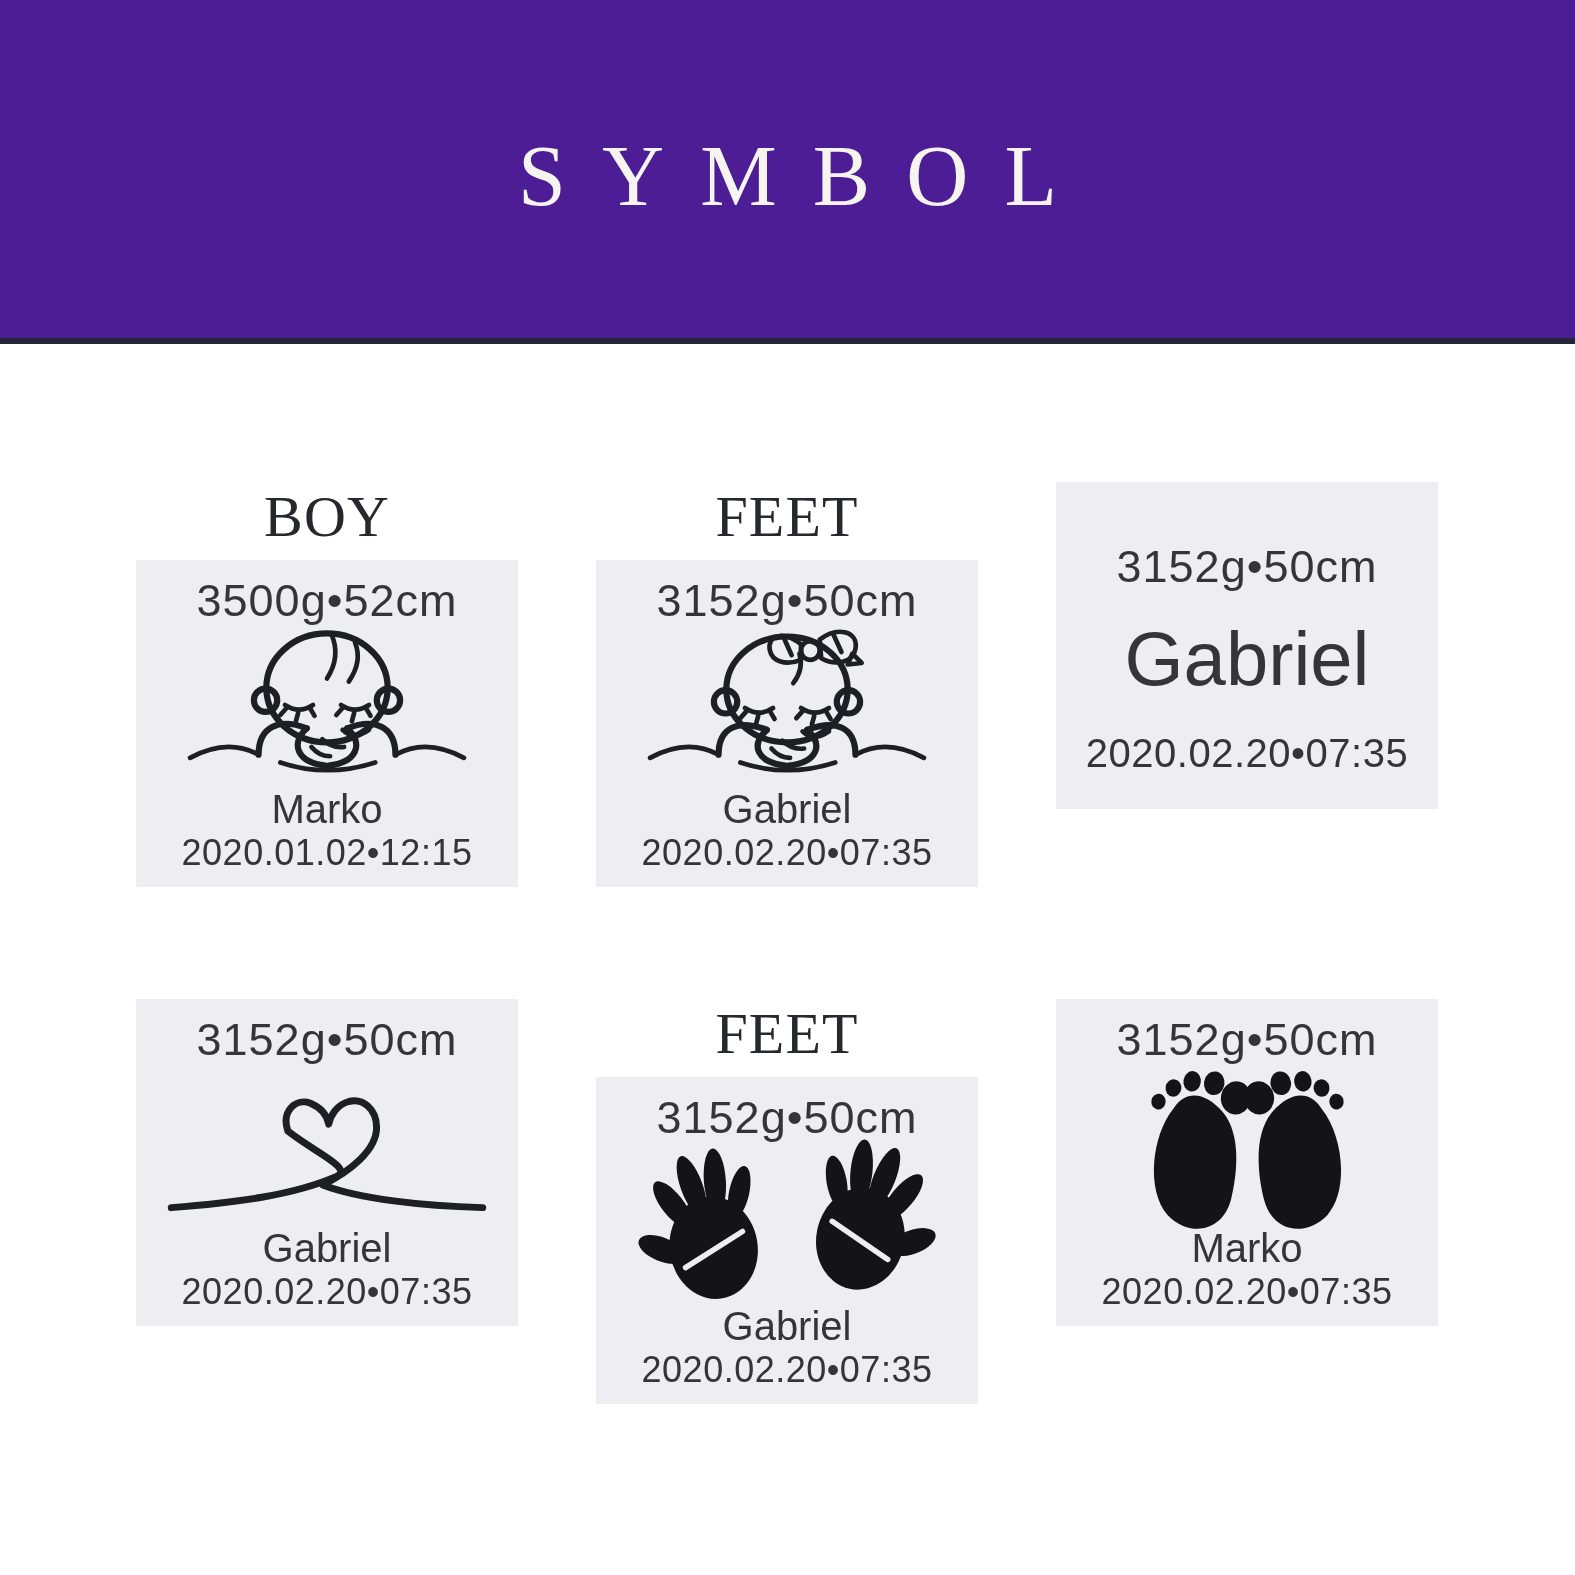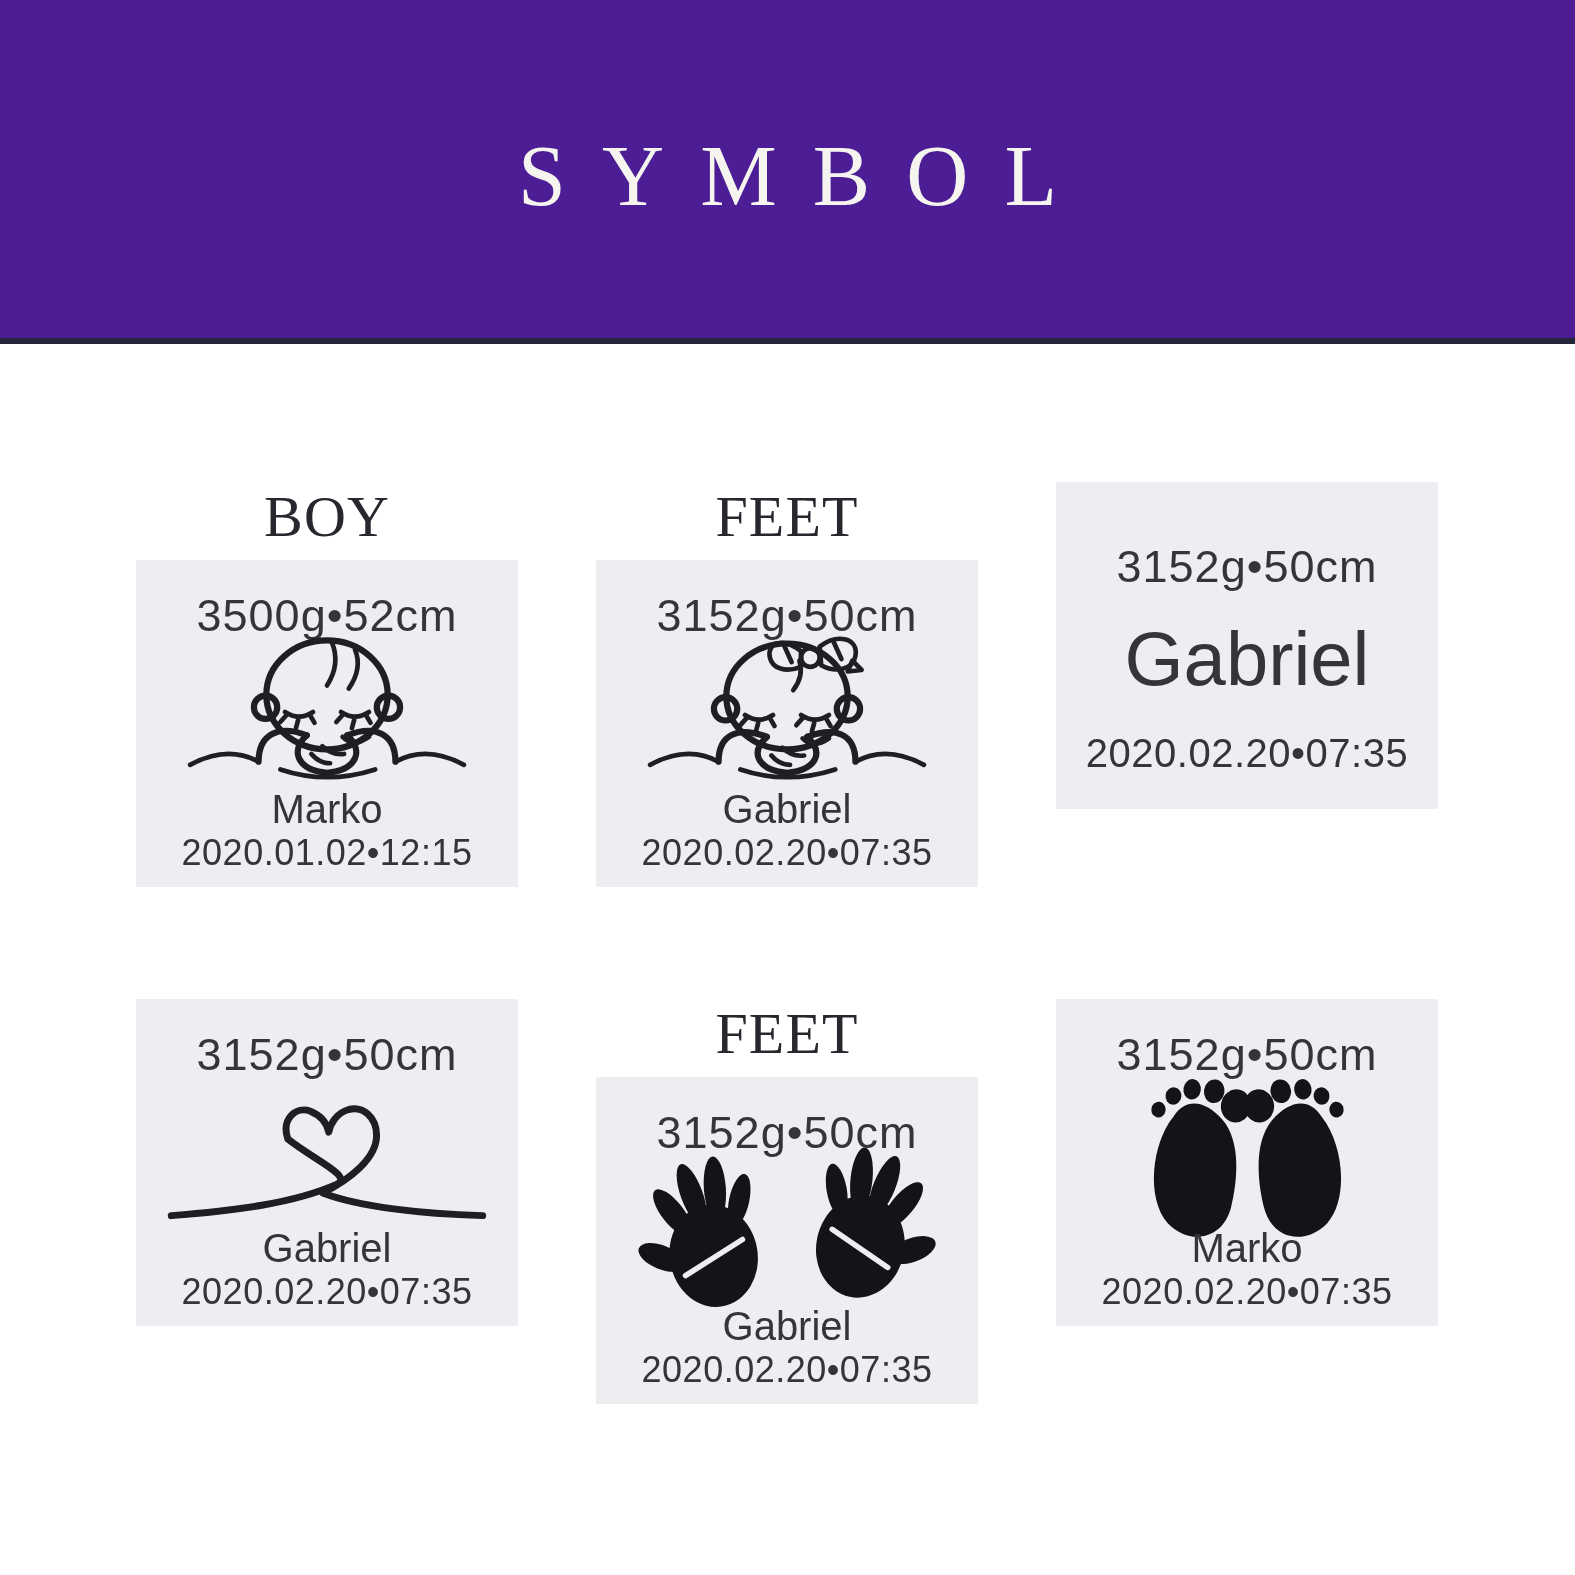--- a/index.html
+++ b/index.html
@@ -24,21 +24,21 @@
   .cell{display:flex;flex-direction:column;}
   .cell-title{
     height:64px;margin:0 0 14px;display:flex;align-items:flex-end;justify-content:center;
     font-family:"Liberation Serif","DejaVu Serif",serif;font-weight:400;
     font-size:58px;color:#26282e;letter-spacing:.02em;word-spacing:.30em;line-height:1;
   }
   .card{
     height:327px;background:#eeedf2;box-sizing:border-box;
     display:flex;flex-direction:column;align-items:center;color:#353538;
   }
-  .stats{margin-top:33px;font-size:45px;letter-spacing:1px;line-height:1;}
+  .stats{margin-top:18px;font-size:45px;letter-spacing:1px;line-height:1;}
   .art{flex:1 1 auto;display:flex;align-items:center;justify-content:center;min-height:0;}
   .art svg{display:block;}
   .name{font-size:40px;line-height:1;}
   .date{font-size:36px;line-height:1;margin:6px 0 16px;letter-spacing:.5px;}
   .card.no-art{justify-content:flex-start;}
   .card.no-art .stats{margin-top:62px;}
   .card.no-art .name{font-size:76px;margin-top:32px;}
   .card.no-art .date{margin-top:36px;font-size:40px;}
   .ink{stroke:#1e1f24;fill:none;stroke-width:8;stroke-linecap:round;stroke-linejoin:round;}
   .ink-thin{stroke:#1e1f24;fill:none;stroke-width:6;stroke-linecap:round;stroke-linejoin:round;}

